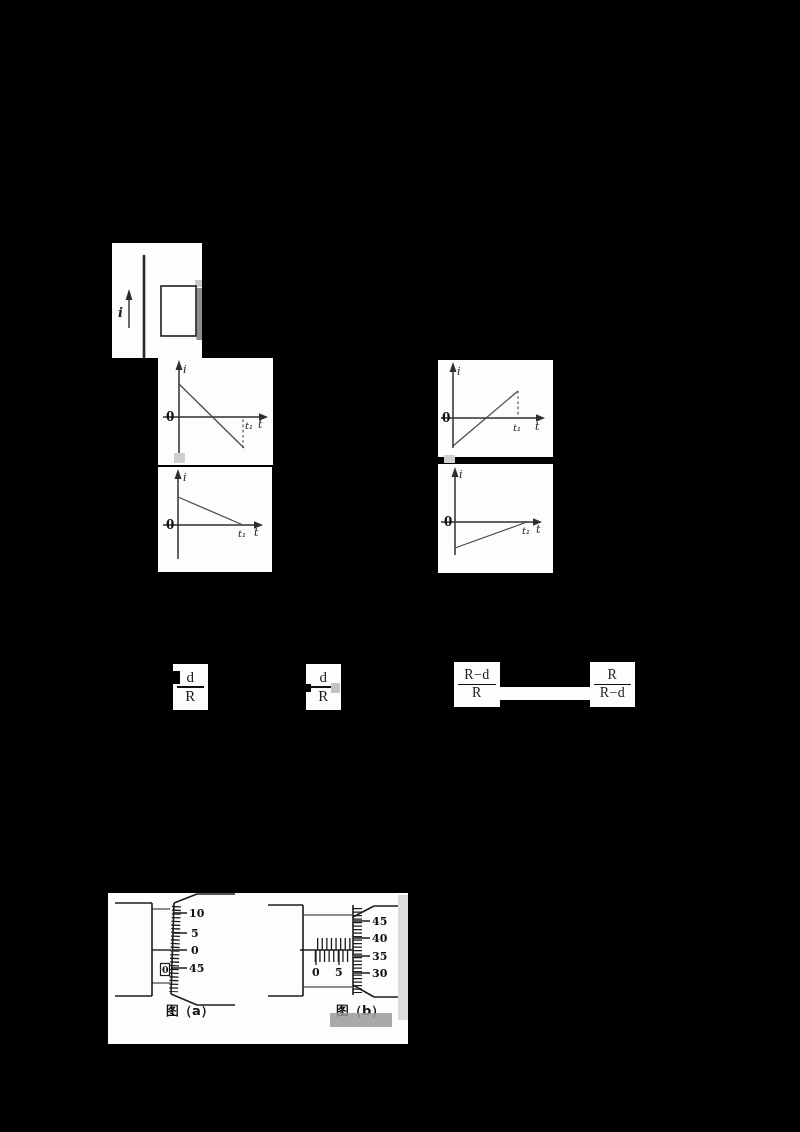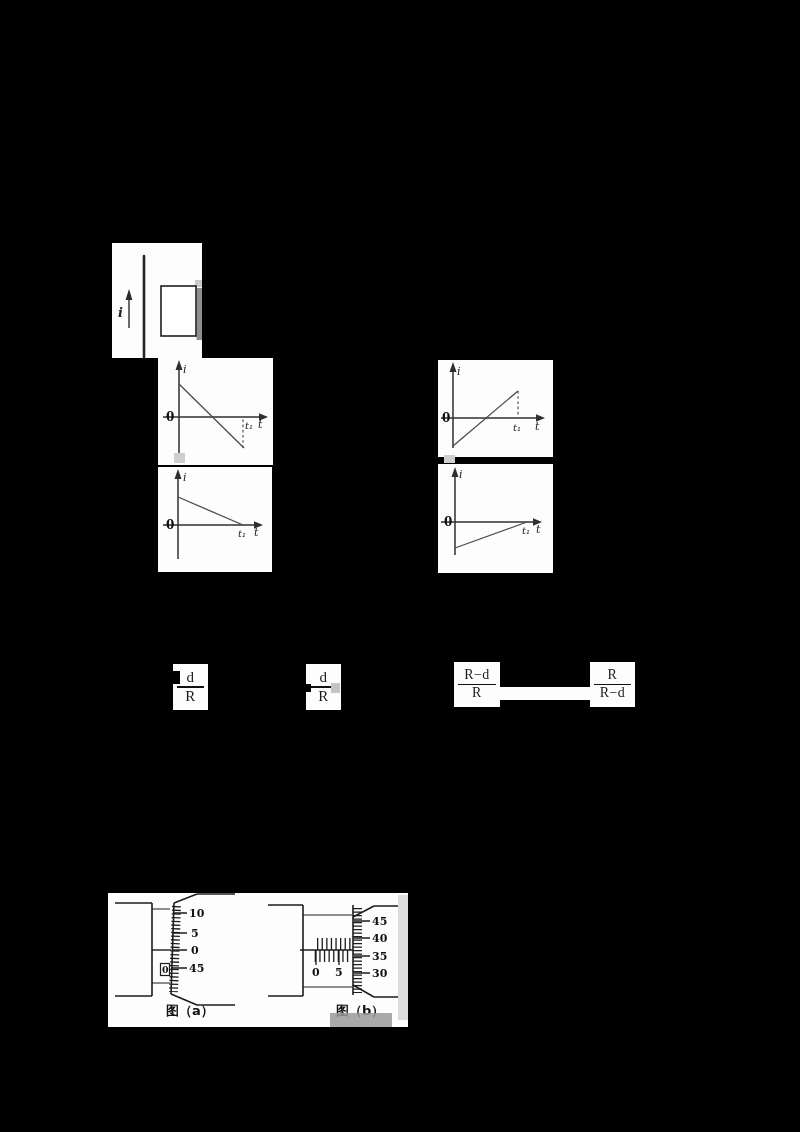--- a/index.html
+++ b/index.html
@@ -130,21 +130,21 @@
     <span class="bar"></span>
     <span class="den" style="font-size:14px;">R</span>
   </div>
 
   <div class="fraction" style="left:590px;top:662px;width:37px;height:41px;">
     <span class="num" style="font-size:14px;">R</span>
     <span class="bar"></span>
     <span class="den" style="font-size:14px;">R−d</span>
   </div>
 
-  <div class="panel" style="left:108px;top:893px;width:300px;height:134px;">
+  <div class="panel" style="left:108px;top:893px;width:300px;height:151px;">
     <svg width="300" height="129" viewBox="0 0 300 129">
 
       <g stroke="#1c1c1c" fill="none">
         <path d="M7,10 H44 M44,10 V103 M7,103 H44" stroke-width="1.6"></path>
         <path d="M44,16 H62 M44,90 H62" stroke-width="1.2"></path>
         <path d="M44,57 H63" stroke-width="1.4"></path>
         <line x1="68.5" y1="13" x2="65.5" y2="99" stroke-width="9" stroke-dasharray="1.3 2.4"></line>
         <path d="M66,10 L63,101" stroke-width="1.6"></path>
         <path d="M65.7,20 H79 M65,40 H79 M64.4,57 H79 M63.8,75 H79" stroke-width="1.4"></path>
         <path d="M66,10 L89,1 M89,1 H127" stroke-width="1.5"></path>

